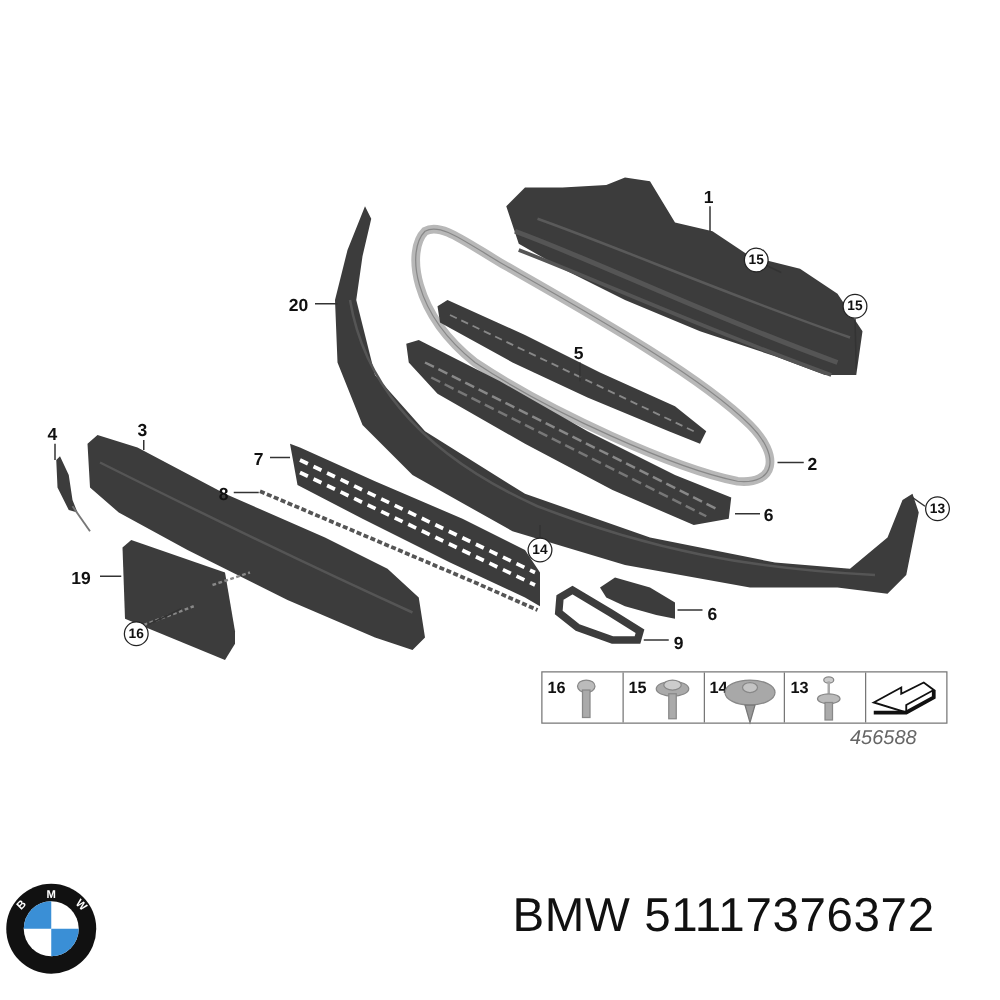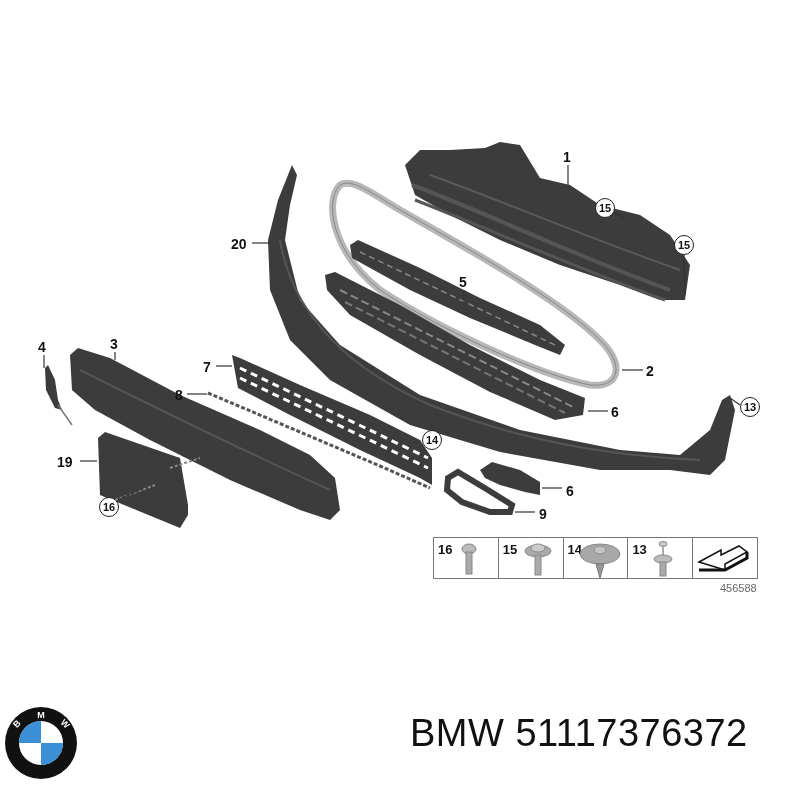--- a/index.html
+++ b/index.html
@@ -5,21 +5,21 @@
   html,body{margin:0;padding:0;background:#ffffff;}
   body{width:800px;height:800px;position:relative;overflow:hidden;font-family:"Liberation Sans",sans-serif;}
   #diagram{position:absolute;left:0;top:0;width:800px;height:800px;}
   .callout{position:absolute;font-family:"Liberation Sans",sans-serif;font-weight:bold;font-size:14px;color:#111;line-height:1;}
   .callout.circled{width:20px;height:20px;border:1.5px solid #222;border-radius:50%;background:#fff;font-size:11px;display:flex;align-items:center;justify-content:center;box-sizing:border-box;}
   #legend{position:absolute;left:433px;top:537px;width:325px;height:42px;border:1px solid #777;display:flex;box-sizing:border-box;background:#fff;}
   .legend-cell{flex:1;border-right:1px solid #777;position:relative;}
   .legend-cell:last-child{border-right:none;}
   .legend-num{position:absolute;left:4px;top:4px;font-weight:bold;font-size:13px;color:#111;font-family:"Liberation Sans",sans-serif;}
   .legend-icon{position:absolute;right:6px;top:2px;}
-  #diagram-number{position:absolute;left:720px;top:582px;font-size:11px;color:#666;font-family:"Liberation Sans",sans-serif;}
+  #diagram-number{position:absolute;left:680px;top:582px;font-size:16px;color:#666;font-family:"Liberation Sans",sans-serif;font-style:italic;}
   #bmw-logo{position:absolute;left:4px;top:706px;width:74px;height:74px;}
   #part-caption{position:absolute;left:410px;top:712px;font-size:38px;color:#111;font-family:"Liberation Sans",sans-serif;letter-spacing:0.5px;text-align:center;}
 </style>
 </head>
 <body>
 
 <div id="diagram">
   <svg width="800" height="800" viewBox="0 0 800 800">
 
     <g>

